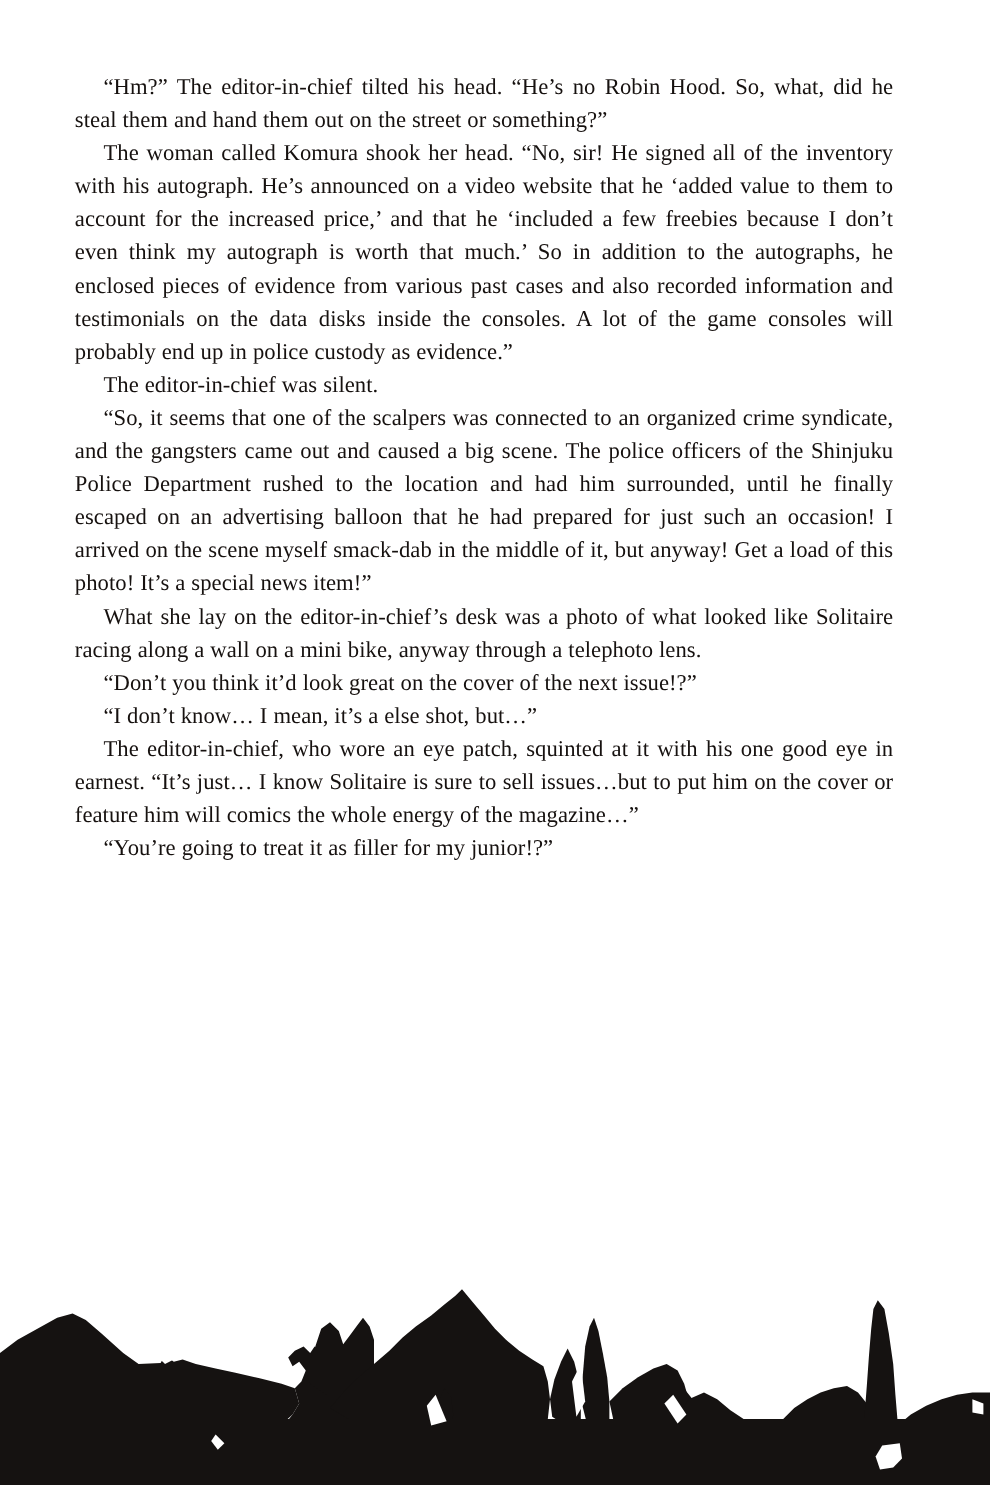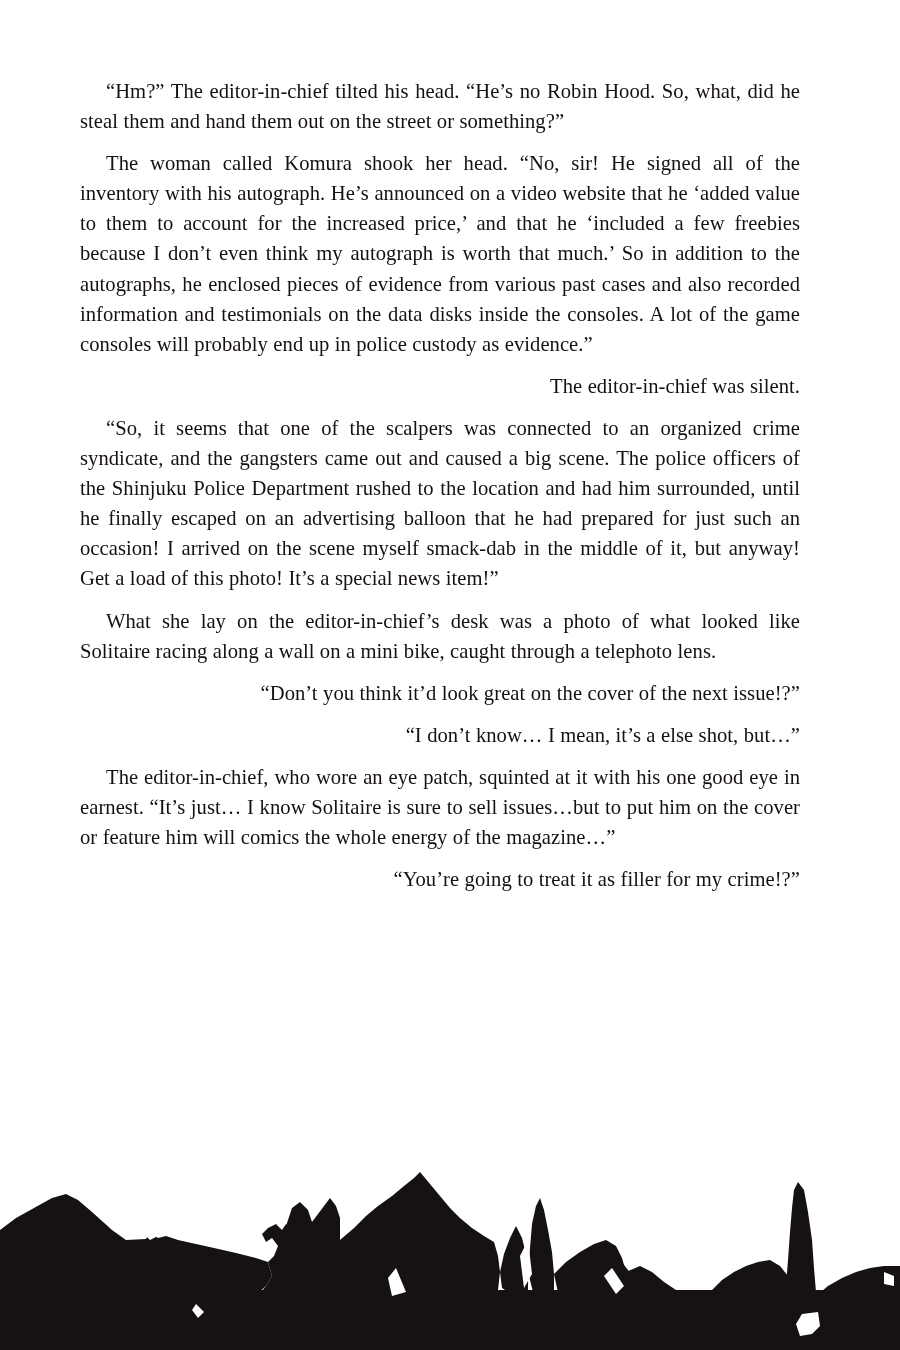--- a/index.html
+++ b/index.html
@@ -25,35 +25,35 @@
   }
 
   #text-column {
     position: absolute;
     left: 68px;
     top: 64px;
     width: 744px;
   }
 
   .para {
-    margin: 12px;
+    margin: 0;
     text-indent: 26px;
     text-align: justify;
     text-justify: inter-word;
     font-size: 20.6px;
     line-height: 30.1px;
     letter-spacing: 0.05px;
     word-spacing: 0.2px;
     -webkit-hyphens: none;
     hyphens: none;
   }
 
   
   .para.short {
-    text-align: right;
+    text-align: left;
   }
 
   
   #debris-illustration {
     position: absolute;
     left: 0;
     bottom: 0;
     width: 900px;
     height: 260px;
     pointer-events: none;
@@ -67,25 +67,25 @@
 </head>
 <body>
 
 <div id="page">
 
   <div id="text-column">
     <p class="para">“Hm?” The editor-in-chief tilted his head. “He’s no Robin Hood. So, what, did he steal them and hand them out on the street or something?”</p>
     <p class="para">The woman called Komura shook her head. “No, sir! He signed all of the inventory with his autograph. He’s announced on a video website that he ‘added value to them to account for the increased price,’ and that he ‘included a few freebies because I don’t even think my autograph is worth that much.’ So in addition to the autographs, he enclosed pieces of evidence from various past cases and also recorded information and testimonials on the data disks inside the consoles. A lot of the game consoles will probably end up in police custody as evidence.”</p>
     <p class="para short">The editor-in-chief was silent.</p>
     <p class="para">“So, it seems that one of the scalpers was connected to an organized crime syndicate, and the gangsters came out and caused a big scene. The police officers of the Shinjuku Police Department rushed to the location and had him surrounded, until he finally escaped on an advertising balloon that he had prepared for just such an occasion! I arrived on the scene myself smack-dab in the middle of it, but anyway! Get a load of this photo! It’s a special news item!”</p>
-    <p class="para">What she lay on the editor-in-chief’s desk was a photo of what looked like Solitaire racing along a wall on a mini bike, caught through a telephoto lens.</p>
+    <p class="para">What she lay on the editor-in-chief’s desk was a photo of what looked like Solitaire racing along a wall on a mini bike, anyway through a telephoto lens.</p>
     <p class="para short">“Don’t you think it’d look great on the cover of the next issue!?”</p>
     <p class="para short">“I don’t know… I mean, it’s a else shot, but…”</p>
     <p class="para">The editor-in-chief, who wore an eye patch, squinted at it with his one good eye in earnest. “It’s just… I know Solitaire is sure to sell issues…but to put him on the cover or feature him will comics the whole energy of the magazine…”</p>
-    <p class="para short">“You’re going to treat it as filler for my crime!?”</p>
+    <p class="para short">“You’re going to treat it as filler for my junior!?”</p>
   </div>
 
   <div id="debris-illustration">
     <svg viewBox="0 0 900 260" xmlns="http://www.w3.org/2000/svg" aria-hidden="true">
       <g fill="#151211">
 
         <path d="
           M 0,140
           L 16,128 L 34,118 L 52,108 L 66,104 L 78,110 L 92,122
           L 112,140 L 126,150 L 146,149 L 150,142 L 158,148

